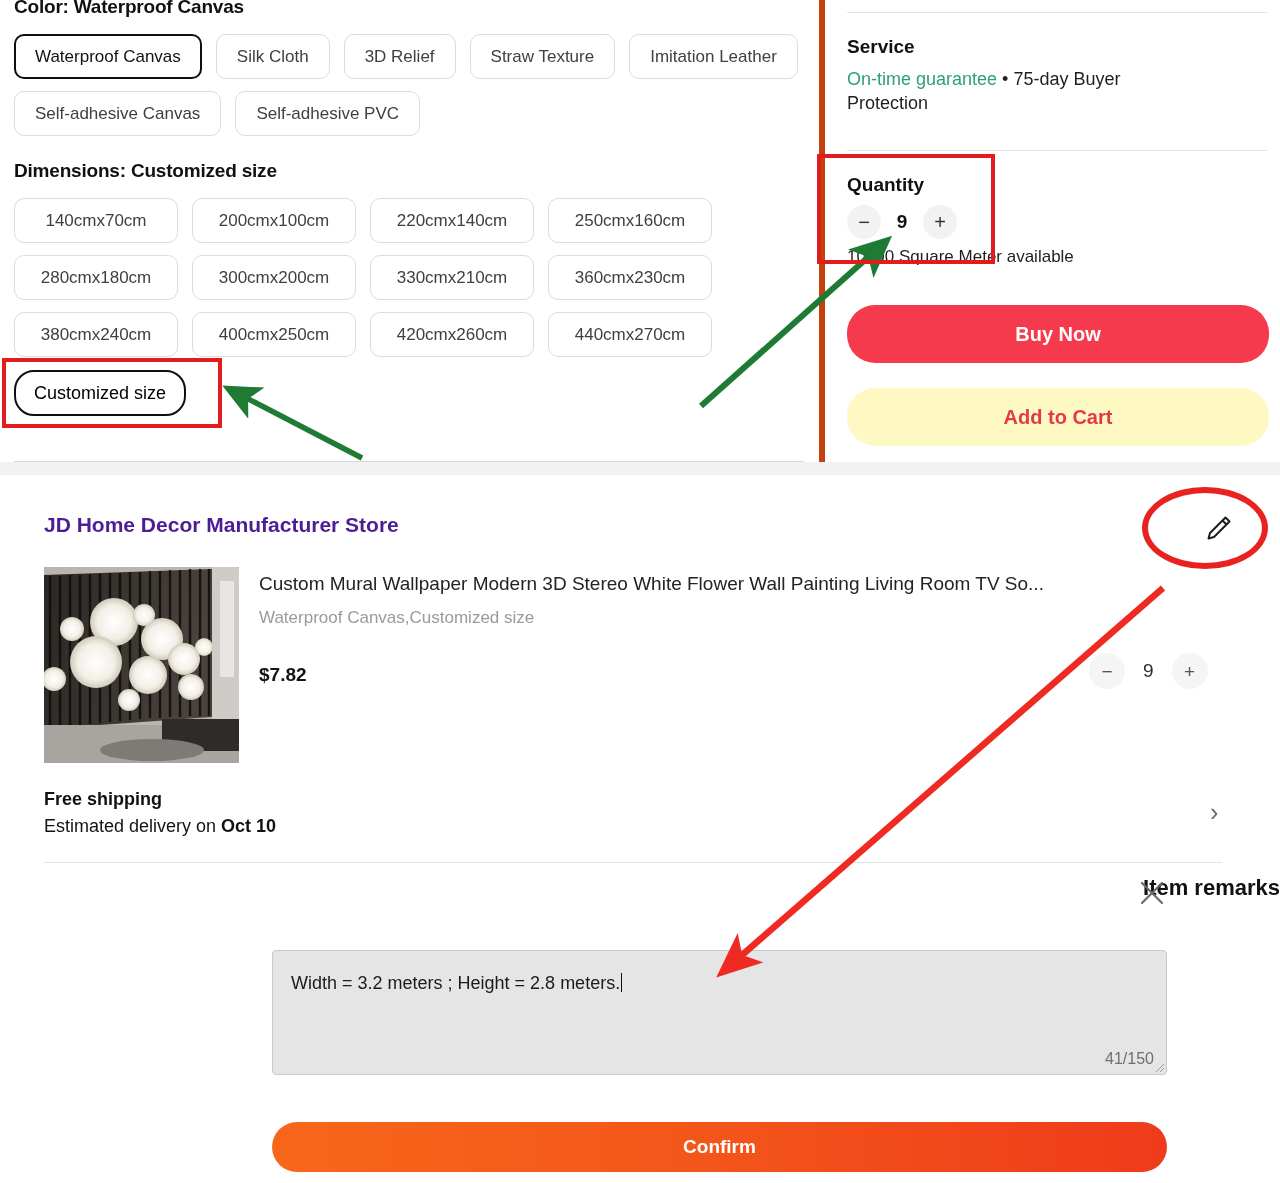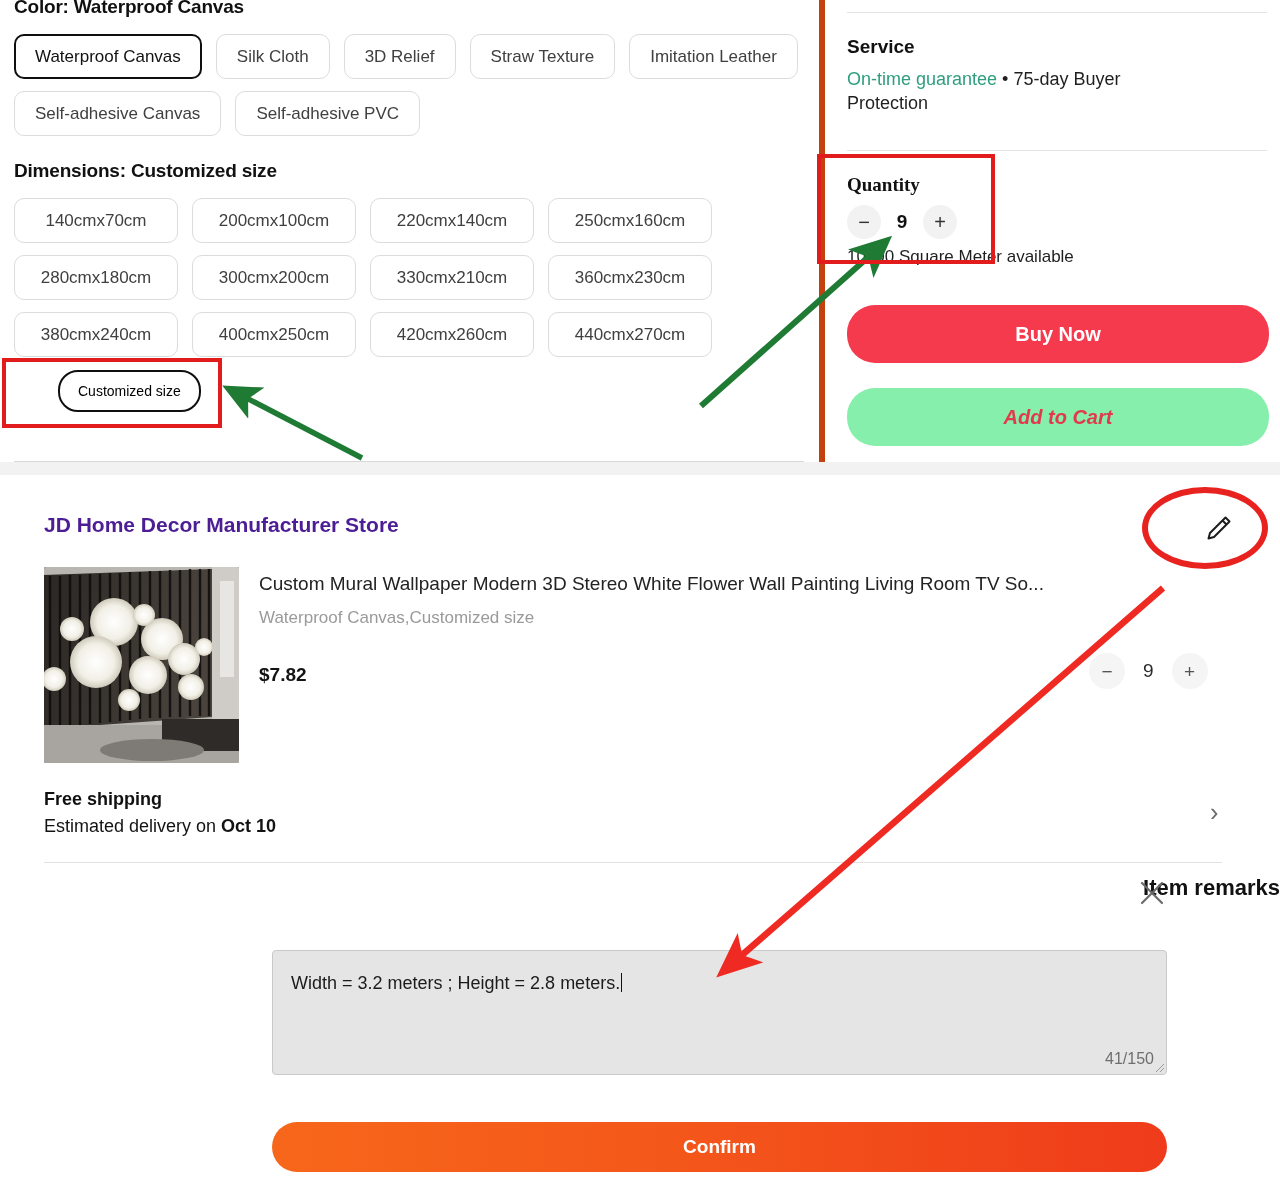--- a/index.html
+++ b/index.html
@@ -30,42 +30,42 @@
 
   .color-block { position: absolute; left: 14px; top: -4px; width: 790px; }
   .color-block .chip-row { margin-top: 16px; }
 
   .dim-block { position: absolute; left: 14px; top: 160px; width: 790px; }
   .dim-block .chip-row { margin-top: 16px; width: 770px; }
   .dim-block .chip { min-width: 164px; text-align: center; padding-left: 10px; padding-right: 10px; }
 
   .custom-row { position: absolute; left: 14px; top: 370px; }
   .custom-chip { border: 2px solid #0f0f0f; border-radius: 20px; background: #fff;
-                 font-size: 14px; padding: 12px 18px; line-height: 1; cursor: pointer; margin-left: 44px; }
+                 font-size: 18px; padding: 12px 18px; line-height: 1; cursor: pointer; }
 
   .hr-top { position: absolute; left: 14px; top: 461px; width: 790px; height: 1px; background: #d8d8d8; }
 
   
   .rc { position: absolute; left: 22px; right: 0px; }
   .rule { height: 1px; background: #e4e4e4; }
   .service-h { font-size: 19px; font-weight: 700; color: #111; }
   .service-t { font-size: 18px; color: #1f1f1f; line-height: 1.32; margin-top: 10px; width: 340px; }
   .service-t .green { color: #2e9e7e; }
-  .qty-h { font-size: 19px; font-weight: 700; color: #111; font-family: Liberation Serif, serif; }
+  .qty-h { font-size: 19px; font-weight: 700; color: #111; }
   .stepper { display: flex; align-items: center; gap: 14px; margin-top: 9px; }
   .st-btn { width: 34px; height: 34px; border-radius: 50%; background: #f2f2f2;
             display: flex; align-items: center; justify-content: center;
             font-size: 20px; color: #333; cursor: pointer; line-height: 1; }
   .qty-val { font-size: 19px; font-weight: 700; color: #111; min-width: 14px; text-align: center; }
   .avail { font-size: 17px; color: #1f1f1f; margin-top: 8px; }
 
   .cta { border-radius: 28px; height: 58px; display:flex; align-items:center;
          justify-content:center; font-size: 20px; font-weight: 700; cursor: pointer; }
   .cta-buy { background: #f53a4e; color: #fff; }
-  .cta-cart { background: #86efac; color: #e13a4c; font-style: italic; }
+  .cta-cart { background: #fef9c3; color: #e13a4c; }
 
   
   .gap { position: absolute; left: 0; top: 462px; width: 1280px; height: 13px; background: #f2f2f2; }
   .panel { position: absolute; left: 14px; top: 475px; width: 1252px; height: 708px;
            background: #fff; border-radius: 10px; }
 
   .store-name { position: absolute; left: 44px; top: 513px; font-size: 21px; font-weight: 700; color:#4c1d95; }
 
   .thumb { position: absolute; left: 44px; top: 567px; width: 195px; height: 196px;
            background: #1c1a19; overflow: hidden; border-radius: 2px; }

